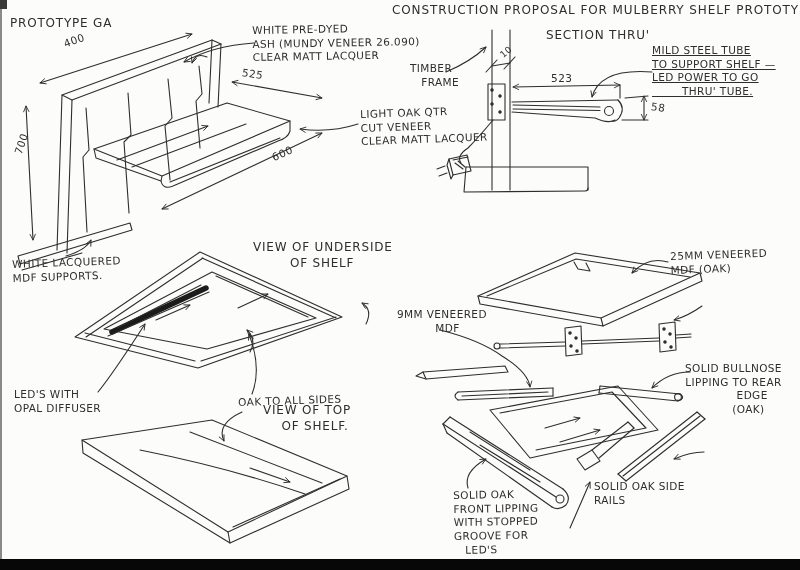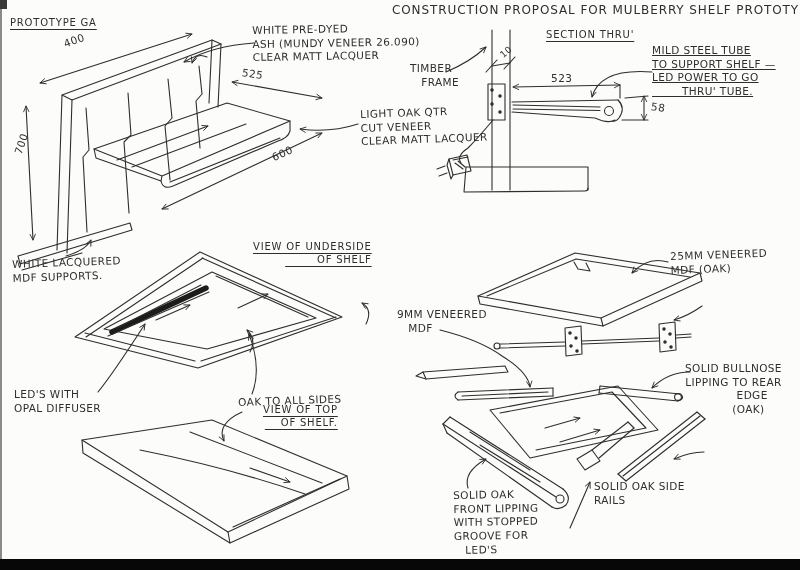--- a/index.html
+++ b/index.html
@@ -2,22 +2,22 @@
 <html><head>
 <meta charset="utf-8">
 <style>
   html,body{margin:0;padding:0;background:#e8e8e8;}
   #page{position:relative;width:800px;height:570px;background:#fcfcfa;overflow:hidden;
         font-family:"DejaVu Sans","Liberation Sans",sans-serif;color:#2f2e2a;}
   svg{position:absolute;left:0;top:0;}
   .label{position:absolute;white-space:pre;line-height:1.3;letter-spacing:.4px;
          color:#2f2e2a;transform-origin:left top;}
   .note{font-size:10.5px;}
-  .heading{font-size:10px;letter-spacing:.8px;text-decoration:underline;
-           text-underline-offset:3px;text-decoration-thickness:1px;text-align:right;}
+  .heading{font-size:12px;letter-spacing:.8px;
+           text-underline-offset:3px;text-decoration-thickness:1px;}
   .title{font-size:12px;letter-spacing:.9px;}
   .dim{font-size:10.5px;letter-spacing:.5px;}
   .dim-small{font-size:9px;}
   .scan-bar{position:absolute;left:0;top:559px;width:800px;height:11px;background:#070707;}
   .scan-edge{position:absolute;left:0;top:0;width:2px;height:570px;background:#8a8a88;}
   .scan-corner{position:absolute;left:0;top:0;width:7px;height:9px;background:#3a3a38;}
 </style>
 </head>
 <body>
 
@@ -254,21 +254,21 @@
         OF SHELF</div>
   <div class="label note" style="left:14px;top:388px;">LED'S WITH
 OPAL DIFFUSER</div>
   <div class="label note" style="left:238px;top:396px;transform:rotate(-2deg);">OAK TO ALL SIDES</div>
 
   <div class="label heading" style="left:263px;top:403px;">VIEW OF TOP
     OF SHELF.</div>
 
   <div class="label note" style="left:670px;top:250px;transform:rotate(-2deg);">25MM VENEERED
 MDF (OAK)</div>
-  <div class="label note" style="left:397px;top:308px;">9MM VENEERED
+  <div class="label note" style="left:397px;top:308px;text-align:center;">9MM VENEERED
    MDF</div>
   <div class="label note" style="left:685px;top:362px;text-align:center;">SOLID BULLNOSE
 LIPPING TO REAR
           EDGE
         (OAK)</div>
   <div class="label note" style="left:453px;top:489px;transform:rotate(-1deg);">SOLID OAK
 FRONT LIPPING
 WITH STOPPED
 GROOVE FOR
    LED'S</div>

